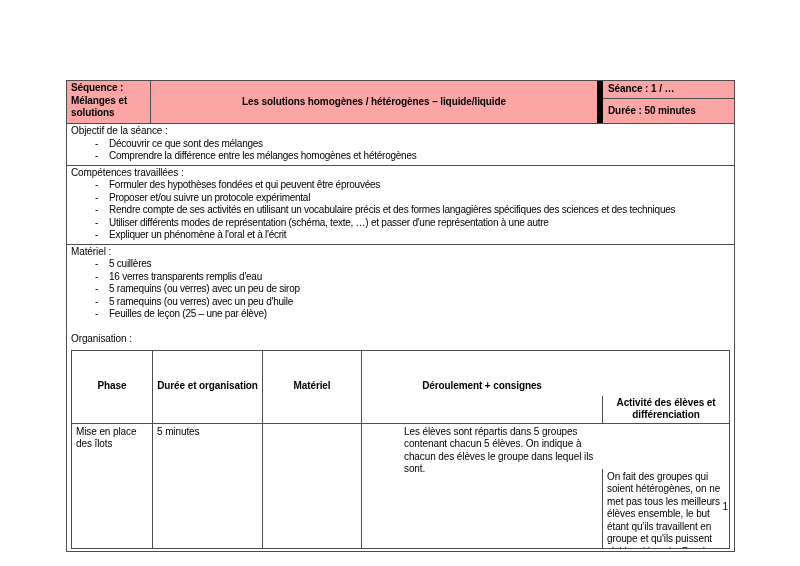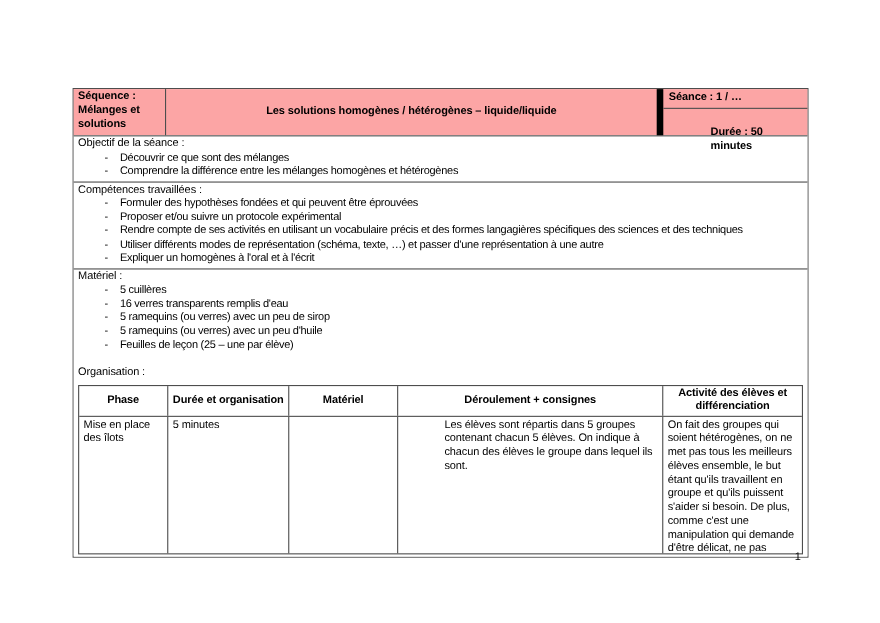--- a/index.html
+++ b/index.html
@@ -9,40 +9,40 @@
     font-size:10px;line-height:12.5px;color:#000;letter-spacing:-0.1px;
   }
   .doc{position:absolute;left:66px;top:80px;width:669px;border:1px solid #4d4d4d;box-sizing:border-box;background:#fff;}
   .row{box-sizing:border-box;}
   
   .header-row{display:flex;background:#fca5a5;height:42px;}
   .seq-cell{width:84px;flex:none;border-right:1px solid #4d4d4d;padding:1px 4px;font-weight:bold;white-space:pre-line;box-sizing:border-box;}
   .title-cell{flex:1;display:flex;align-items:center;justify-content:center;text-align:right;font-weight:bold;padding:1px 6px;box-sizing:border-box;}
   .right-col{width:137px;flex:none;border-left:6px solid #000000;display:flex;flex-direction:column;box-sizing:border-box;}
   .seance-cell{border-bottom:1px solid #4d4d4d;padding:2px 5px;font-weight:bold;box-sizing:border-box;}
-  .duree-cell{flex:1;display:flex;align-items:center;padding:16px 5px;font-weight:bold;box-sizing:border-box;margin-left:38px;}
+  .duree-cell{flex:1;display:flex;align-items:center;padding:6px 5px;font-weight:bold;box-sizing:border-box;}
   
   .section{border-top:1px solid #4d4d4d;padding:1px 4px 2px 4px;background:#fff;}
   .sec-label{font-weight:normal;}
   .bullet{display:flex;white-space:nowrap;overflow:hidden;letter-spacing:-0.25px;}
   .bullet::before{content:"-";flex:none;margin-left:24px;width:14px;}
   .blank-line{height:12.5px;}
   
   .itable{border:1px solid #4d4d4d;margin-top:4px;box-sizing:border-box;}
   .irow{display:flex;box-sizing:border-box;}
   .icell{box-sizing:border-box;padding:2px 4px;overflow:hidden;}
   .icell + .icell{border-left:1px solid #4d4d4d;}
   .ihead{min-height:27px;}
   .ihead .icell{font-weight:bold;text-align:center;display:flex;align-items:center;justify-content:center;padding:1px 3px;}
   .idata{border-top:1px solid #4d4d4d;height:125px;}
   .c0{width:80px;flex:none;}
   .c1{width:110px;flex:none;}
   .c2{width:99px;flex:none;}
   .c3{width:241px;flex:none;padding-left:42px;}
-  .c4{flex:1;}
+  .c4{flex:1;margin-top:45px;}
   .pagenum{position:absolute;left:700px;top:501px;width:28px;text-align:right;}
 </style>
 </head>
 <body>
 
 <div class="page">
   <div class="doc">
 
     <div class="row header-row">
       <div class="seq-cell">Séquence :
@@ -73,21 +73,21 @@
       <div class="bullet">
           <span>Proposer et/ou suivre un protocole expérimental</span>
         </div>
       <div class="bullet">
           <span>Rendre compte de ses activités en utilisant un vocabulaire précis et des formes langagières spécifiques des sciences et des techniques</span>
         </div>
       <div class="bullet">
           <span>Utiliser différents modes de représentation (schéma, texte, …) et passer d'une représentation à une autre</span>
         </div>
       <div class="bullet">
-          <span>Expliquer un homogènes à l'oral et à l'écrit</span>
+          <span>Expliquer un phénomène à l'oral et à l'écrit</span>
         </div>
     </div>
 
     <div class="row section">
       <div class="sec-label">Matériel :</div>
       <div class="bullet">
           <span>5 cuillères</span>
         </div>
       <div class="bullet">
           <span>16 verres transparents remplis d'eau</span>

